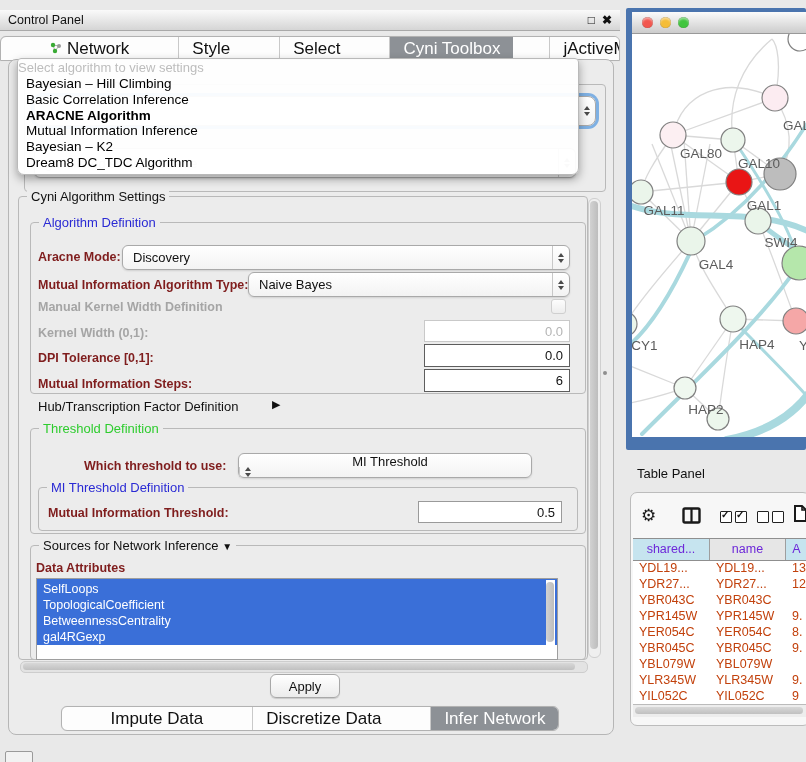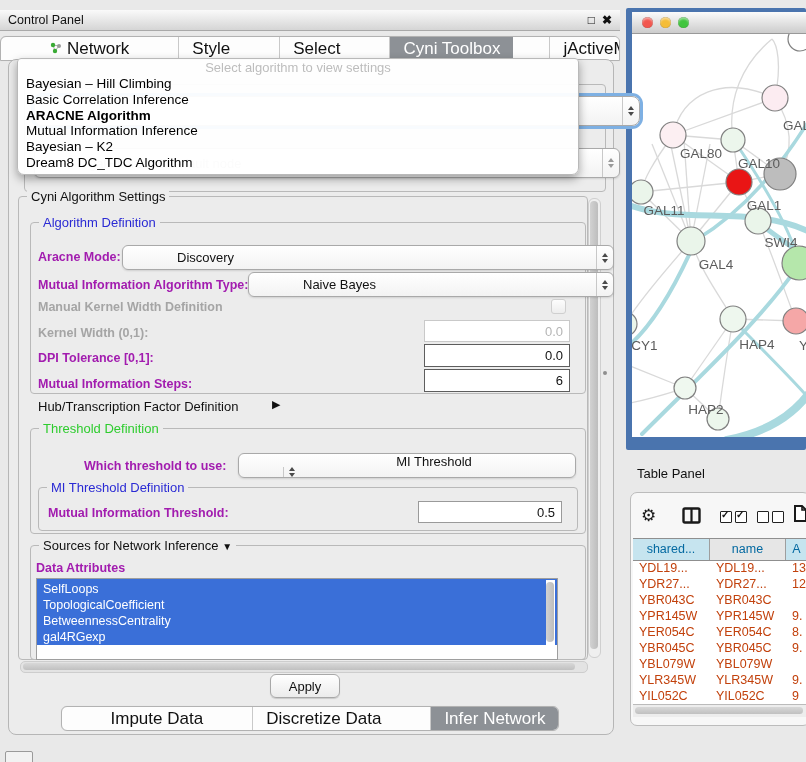--- a/index.html
+++ b/index.html
@@ -12,36 +12,36 @@
   .tabs-inner{display:flex;border:1px solid #b2b2b2;border-radius:6px 6px 0 0;overflow:hidden;background:#fdfdfd;height:23px;box-shadow:0 0 1px rgba(0,0,0,.1);}
   .tabs-inner.allround{border-radius:6px;}
   .tab{padding:0 13px;line-height:23px;font-size:17px;color:#111;background:#fdfdfd;white-space:nowrap;display:flex;align-items:center;gap:5px;margin-left:36px;}
   .tab + .tab{border-left:1px solid #c9c9c9;}
   .tab.on{background:var(--tabgray,#8d9196);color:#fff;}
   .grp{position:absolute;border:1px solid #b9b9b9;border-radius:4px;}
   .leg{position:absolute;top:-8px;left:8px;background:#ececec;padding:0 4px;font-size:13px;line-height:15px;color:#111;white-space:nowrap;}
   .leg.blue{color:var(--legendblue,#2a2ad4);}
   .leg.green{color:var(--legendgreen,#2ecc2e);}
   .leg.gray{color:#9c9c9c;}
-  .lb{position:absolute;font-size:12.5px;font-weight:bold;color:#a21caf;white-space:nowrap;}
+  .lb{position:absolute;font-size:12.5px;font-weight:bold;color:#7f1d1d;white-space:nowrap;}
   .lb.dis{color:#a5a5a5;}
   .plain{font-weight:normal;font-size:13px;color:#111;}
-  .combo{position:absolute;background:linear-gradient(#ffffff,#f3f3f3);border:1px solid #a9a9a9;border-radius:6px;font-size:13px;color:#111;display:flex;align-items:center;box-shadow:0 1px 2px rgba(0,0,0,.12);padding-left:44px;}
+  .combo{position:absolute;background:linear-gradient(#ffffff,#f3f3f3);border:1px solid #a9a9a9;border-radius:6px;font-size:13px;color:#111;display:flex;align-items:center;box-shadow:0 1px 2px rgba(0,0,0,.12);}
   .combo .v{flex:1;padding-left:10px;white-space:nowrap;overflow:hidden;}
   .stp{width:16px;align-self:stretch;display:flex;flex-direction:column;align-items:center;justify-content:center;gap:2px;border-left:1px solid #c8c8c8;}
   .stp i{width:0;height:0;border-left:3.5px solid transparent;border-right:3.5px solid transparent;}
   .stp .u{border-bottom:4px solid #4a4a4a;}
   .stp .d{border-top:4px solid #4a4a4a;}
   .fld{position:absolute;background:#fff;border:1px solid #5d5d5d;font-size:13px;color:#111;display:flex;align-items:center;justify-content:flex-end;padding-right:6px;}
   .fld.dis{border-color:#c9c9c9;color:#b5b5b5;}
   .fld.thin{border-color:#9a9a9a;}
   .chk{position:absolute;width:13px;height:13px;border:1px solid #cfcfcf;border-radius:3px;background:linear-gradient(#fdfdfd,#ededed);}
   
   #popup{position:absolute;left:17px;top:58px;width:560px;z-index:50;background:rgba(255,255,255,.95);border:1px solid #b9b9b9;border-radius:4px 4px 7px 7px;box-shadow:0 4px 10px rgba(0,0,0,.35);padding-bottom:3px;}
-  #popup .ph{font-size:13px;color:#bdbdbd;text-align:center;height:17px;line-height:17px;}
+  #popup .ph{font-size:13px;color:#bdbdbd;text-align:left;height:17px;line-height:17px;}
   .pop-item{font-size:13.5px;color:#000;height:15.8px;line-height:15.8px;padding-left:8px;white-space:nowrap;}
   .pop-item.b{font-weight:bold;}
   
   #attrlist{position:absolute;left:36px;top:578px;width:520px;height:80px;background:#fff;border:1px solid #9e9e9e;overflow:hidden;z-index:3;}
   .attr-item{height:16px;line-height:16px;font-size:12.5px;color:#fff;background:var(--sel,#3a6fd8);padding-left:6px;margin-top:0;}
   .attr-pad{height:2px;background:var(--sel,#3a6fd8);}
   
   .sbv{position:absolute;background:#efefef;border:1px solid #cfcfcf;border-radius:6px;}
   .sbthumb{position:absolute;background:linear-gradient(90deg,#d2d2d2,#bdbdbd);border-radius:5px;}
   .sbh-thumb{position:absolute;background:linear-gradient(#d8d8d8,#c0c0c0);border-radius:5px;}
@@ -54,21 +54,21 @@
   #netcanvas{position:absolute;left:632px;top:34px;width:174px;height:403px;background:#fff;overflow:hidden;}
   .et{stroke:var(--teal,#a9d9df);fill:none;stroke-linecap:round;}
   .eg{stroke:#d9d9d9;fill:none;stroke-width:1.3;}
   
   #tp-title{position:absolute;font-size:13px;color:#111;}
   #tpanel{position:absolute;left:630px;top:492px;width:178px;height:232px;background:#f7f7f7;border:1px solid #bcbcbc;border-radius:7px;}
   .icn{position:absolute;color:#1a1a1a;}
   .cb{display:inline-block;width:10px;height:10px;border:1.5px solid #222;border-radius:1px;position:relative;background:#fff;}
   .cb.ck::after{content:"✓";position:absolute;left:0px;top:-3px;font-size:10px;font-weight:bold;color:#111;}
   .thead{position:absolute;left:633px;top:538px;width:175px;height:21px;display:grid;grid-template-columns:77px 76px 1fr;border-top:1px solid #8f8f8f;border-bottom:1px solid #8f8f8f;background:#e6e6e6;z-index:2;}
-  .thead span{font-size:12.5px;color:#0369a1;text-align:center;line-height:21px;border-right:1px solid #9e9e9e;overflow:hidden;white-space:nowrap;}
+  .thead span{font-size:12.5px;color:#6d28d9;text-align:center;line-height:21px;border-right:1px solid #9e9e9e;overflow:hidden;white-space:nowrap;}
   .thead span.hl{background:var(--hdrblue,#c6e4ef);}
   #tbody{position:absolute;left:633px;top:560px;width:175px;height:144px;background:#fff;overflow:hidden;}
   .trow{display:grid;grid-template-columns:77px 76px 1fr;height:16px;}
   .trow span{font-size:12.5px;color:#c2410c;line-height:16px;padding-left:6px;white-space:nowrap;overflow:hidden;}
   #tbl-hscroll{position:absolute;left:633px;top:704px;width:175px;height:12px;background:#ededed;border-top:1px solid #bbb;z-index:3;}
 </style>
 </head>
 <body>
 
 <div id="app">

